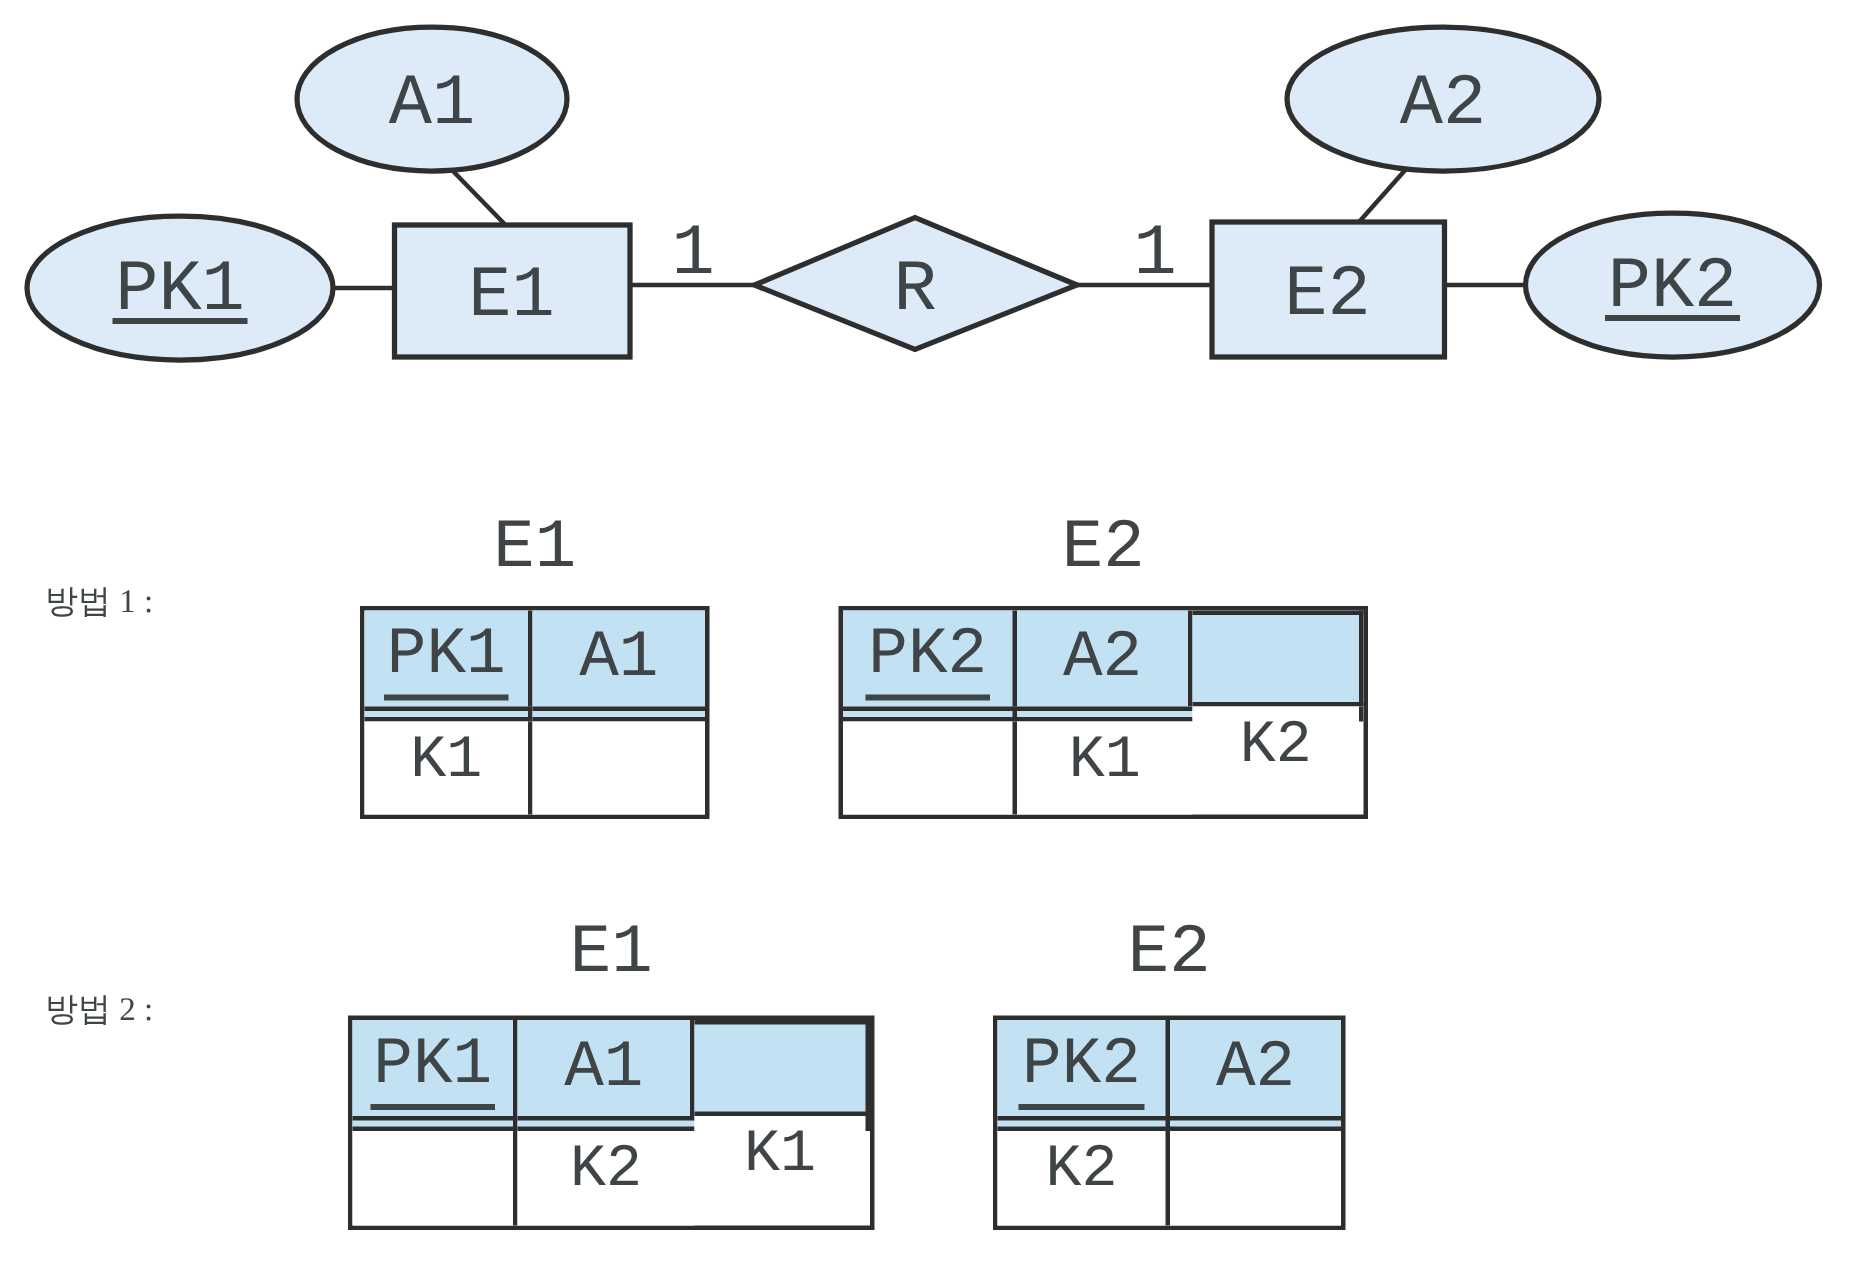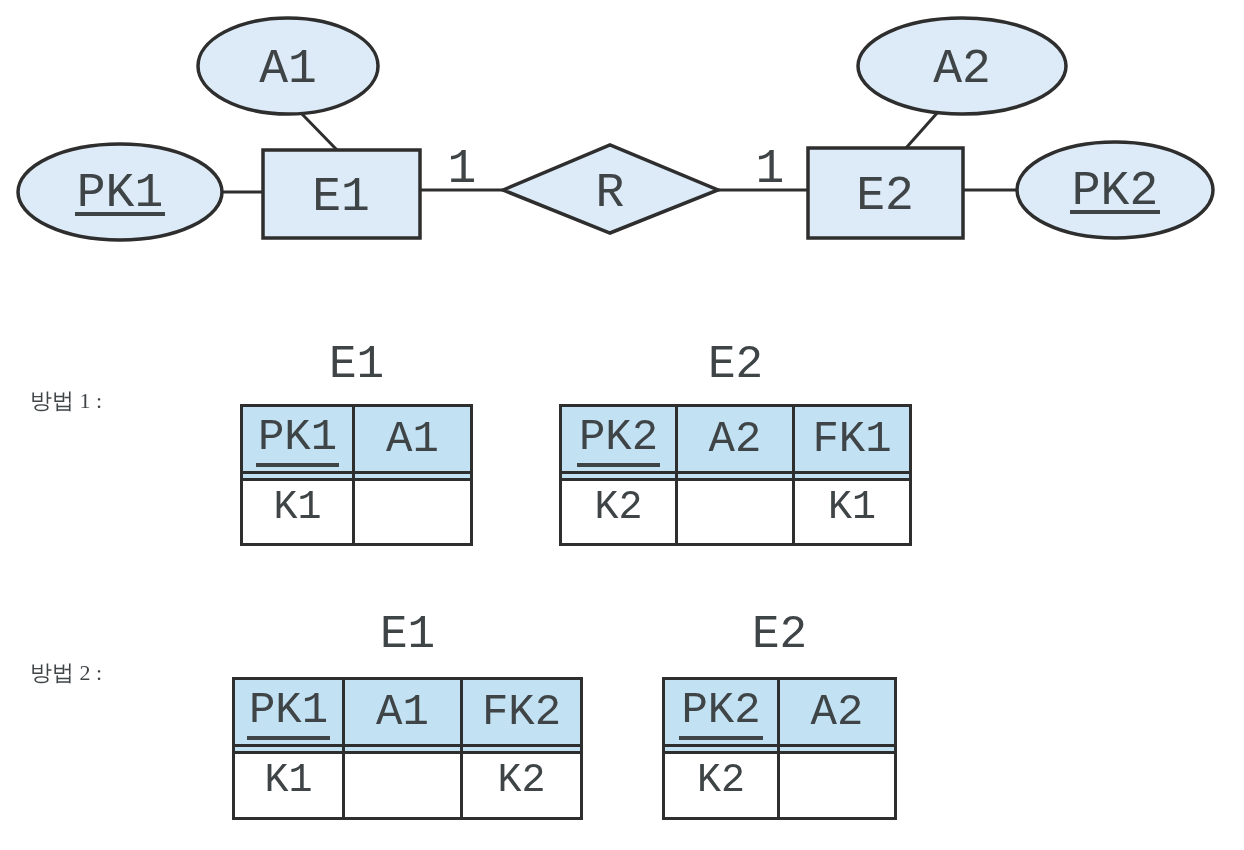--- a/index.html
+++ b/index.html
@@ -100,38 +100,36 @@
     <div class="bcell colline">K1</div>
     <div class="bcell"></div>
   </div>
 
   <div class="tbl-title" style="left:559px;top:342px;width:353px;">E2</div>
   <div class="rtable t-m1e2">
     <div class="hcell colline pk">
         <span>PK2</span>
       </div>
     <div class="hcell colline">A2</div>
-    <div class="hcell">FK1</div>
     <div class="scell colline"></div>
     <div class="scell colline"></div>
     <div class="scell"></div>
     <div class="bcell colline">K2</div>
     <div class="bcell colline"></div>
     <div class="bcell">K1</div>
   </div>
 
   <div class="method-label" style="left:30px;top:658px;text-align:right;">방법 2 :</div>
 
   <div class="tbl-title" style="left:232px;top:612px;width:351px;">E1</div>
   <div class="rtable t-m2e1">
     <div class="hcell colline pk">
         <span>PK1</span>
       </div>
     <div class="hcell colline">A1</div>
-    <div class="hcell">FK2</div>
     <div class="scell colline"></div>
     <div class="scell colline"></div>
     <div class="scell"></div>
     <div class="bcell colline">K1</div>
     <div class="bcell colline"></div>
     <div class="bcell">K2</div>
   </div>
 
   <div class="tbl-title" style="left:662px;top:612px;width:235px;">E2</div>
   <div class="rtable t-m2e2">

